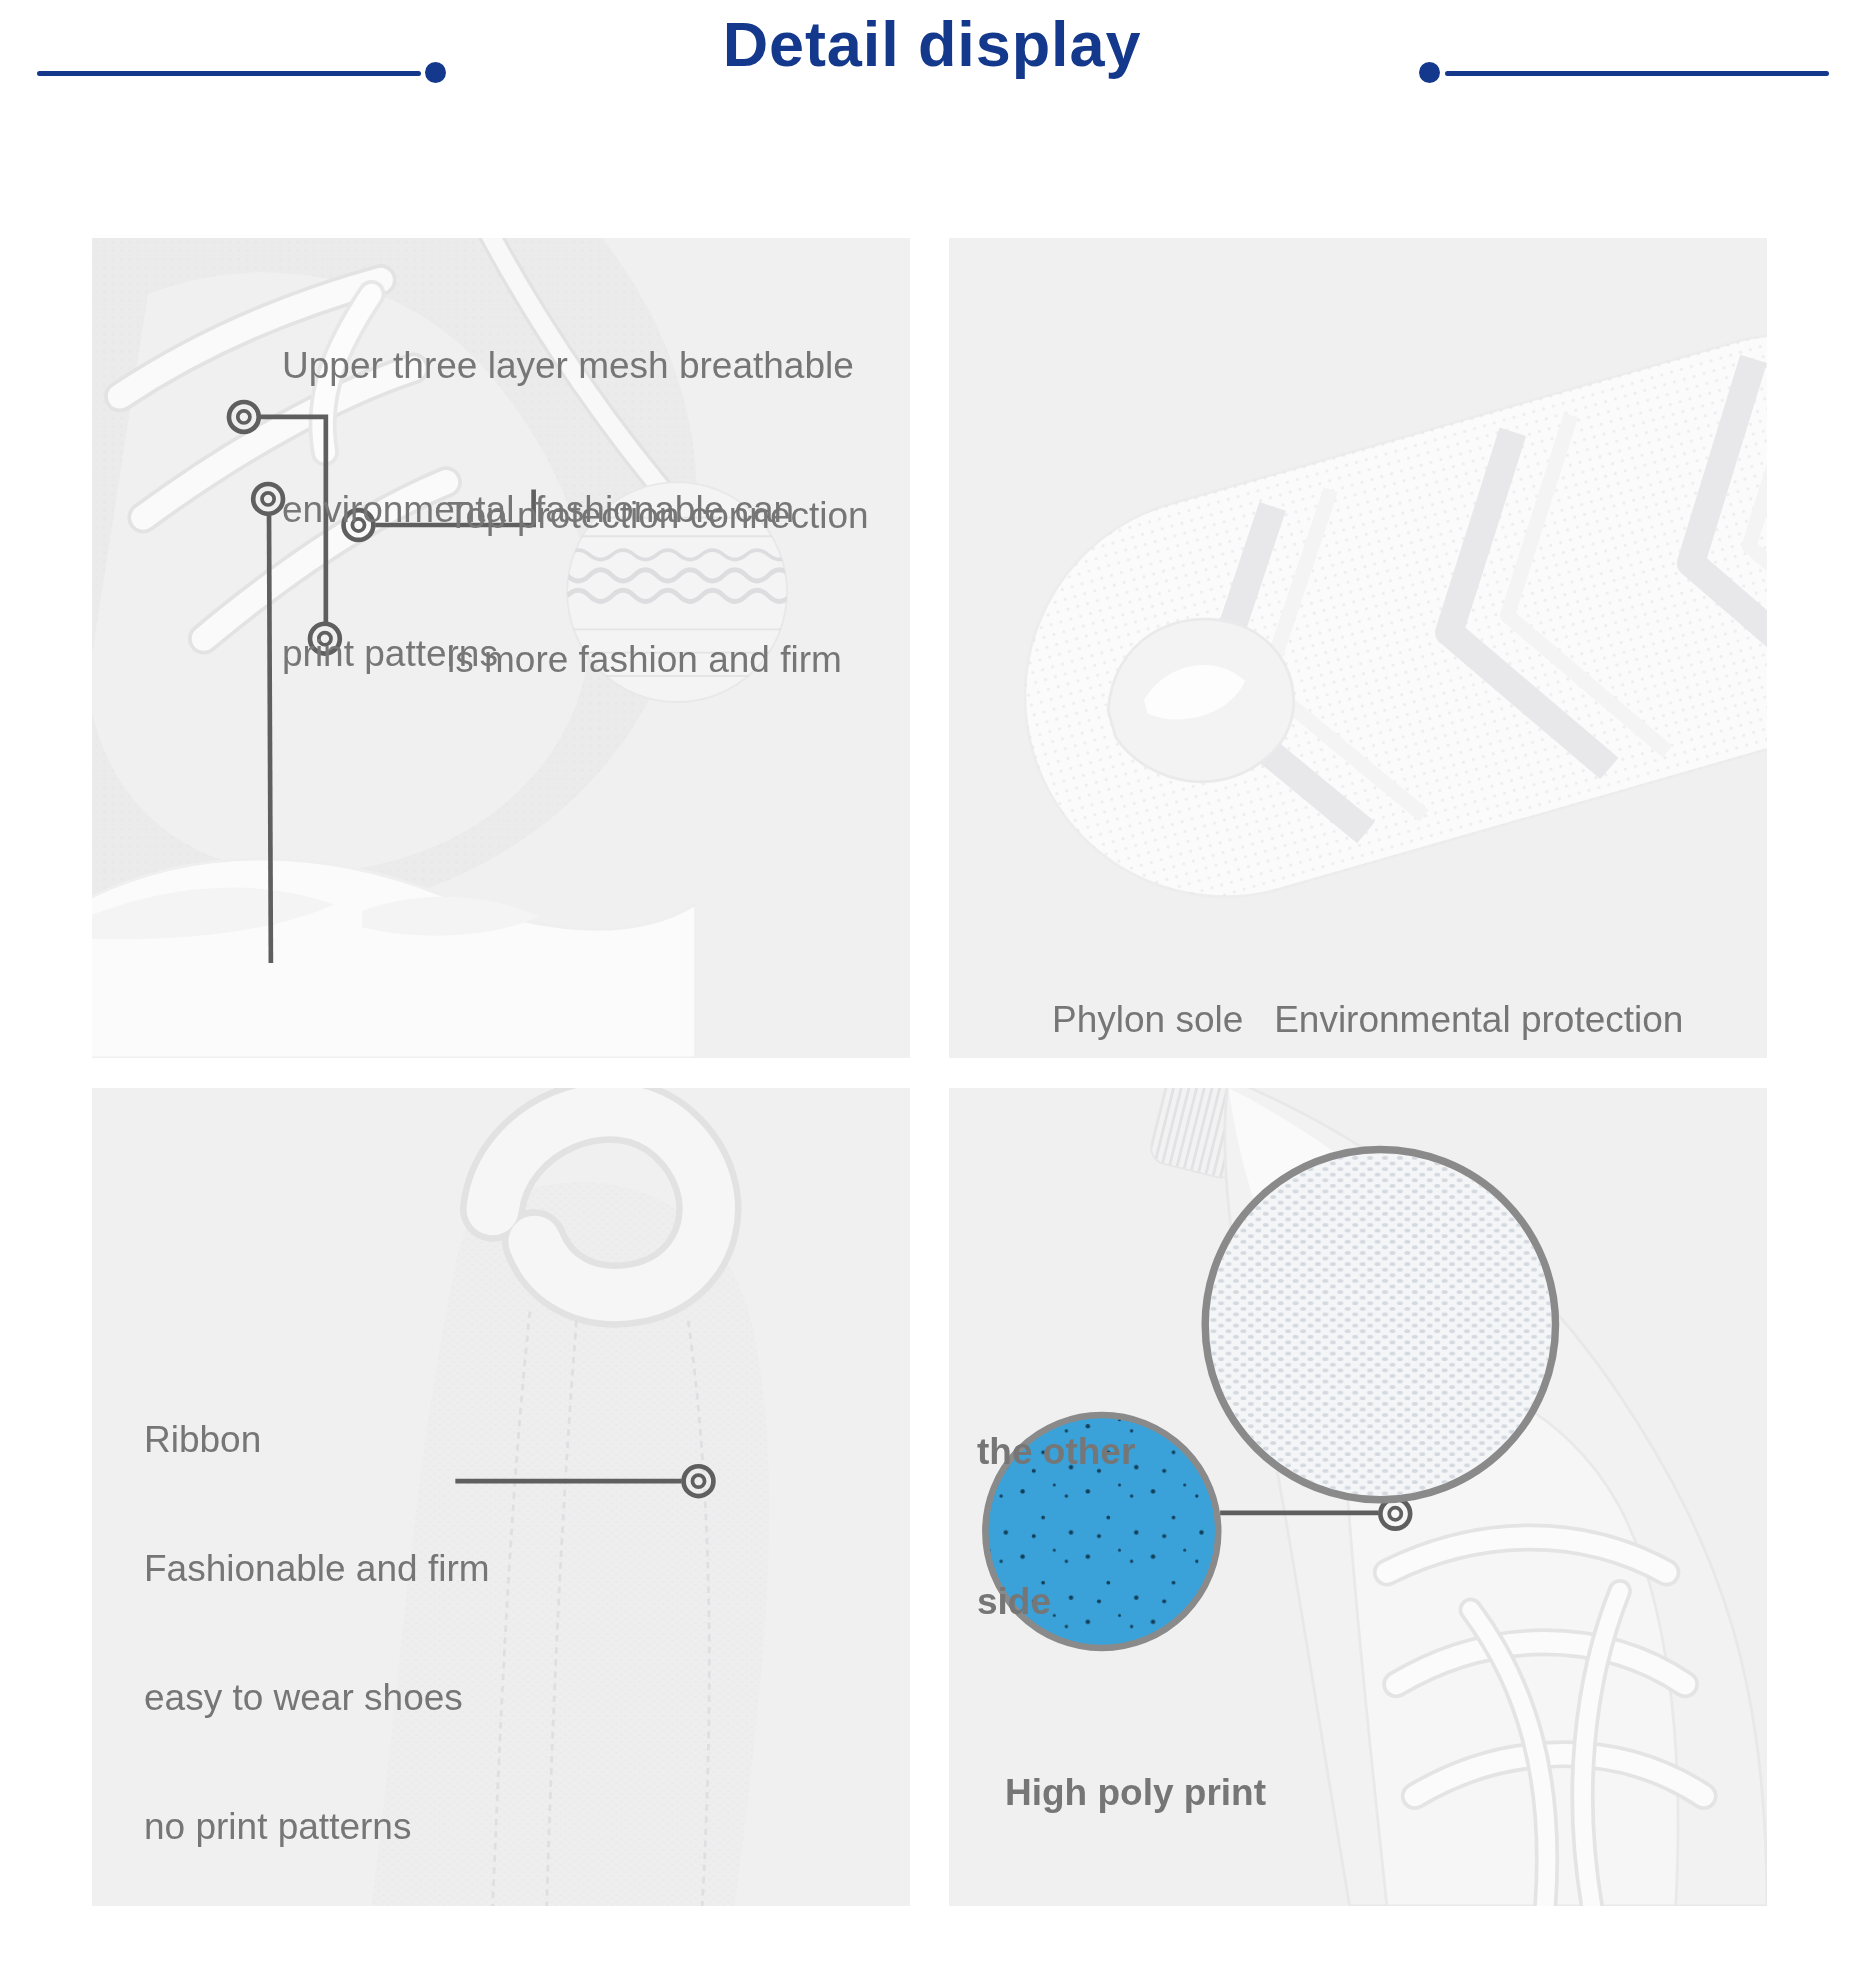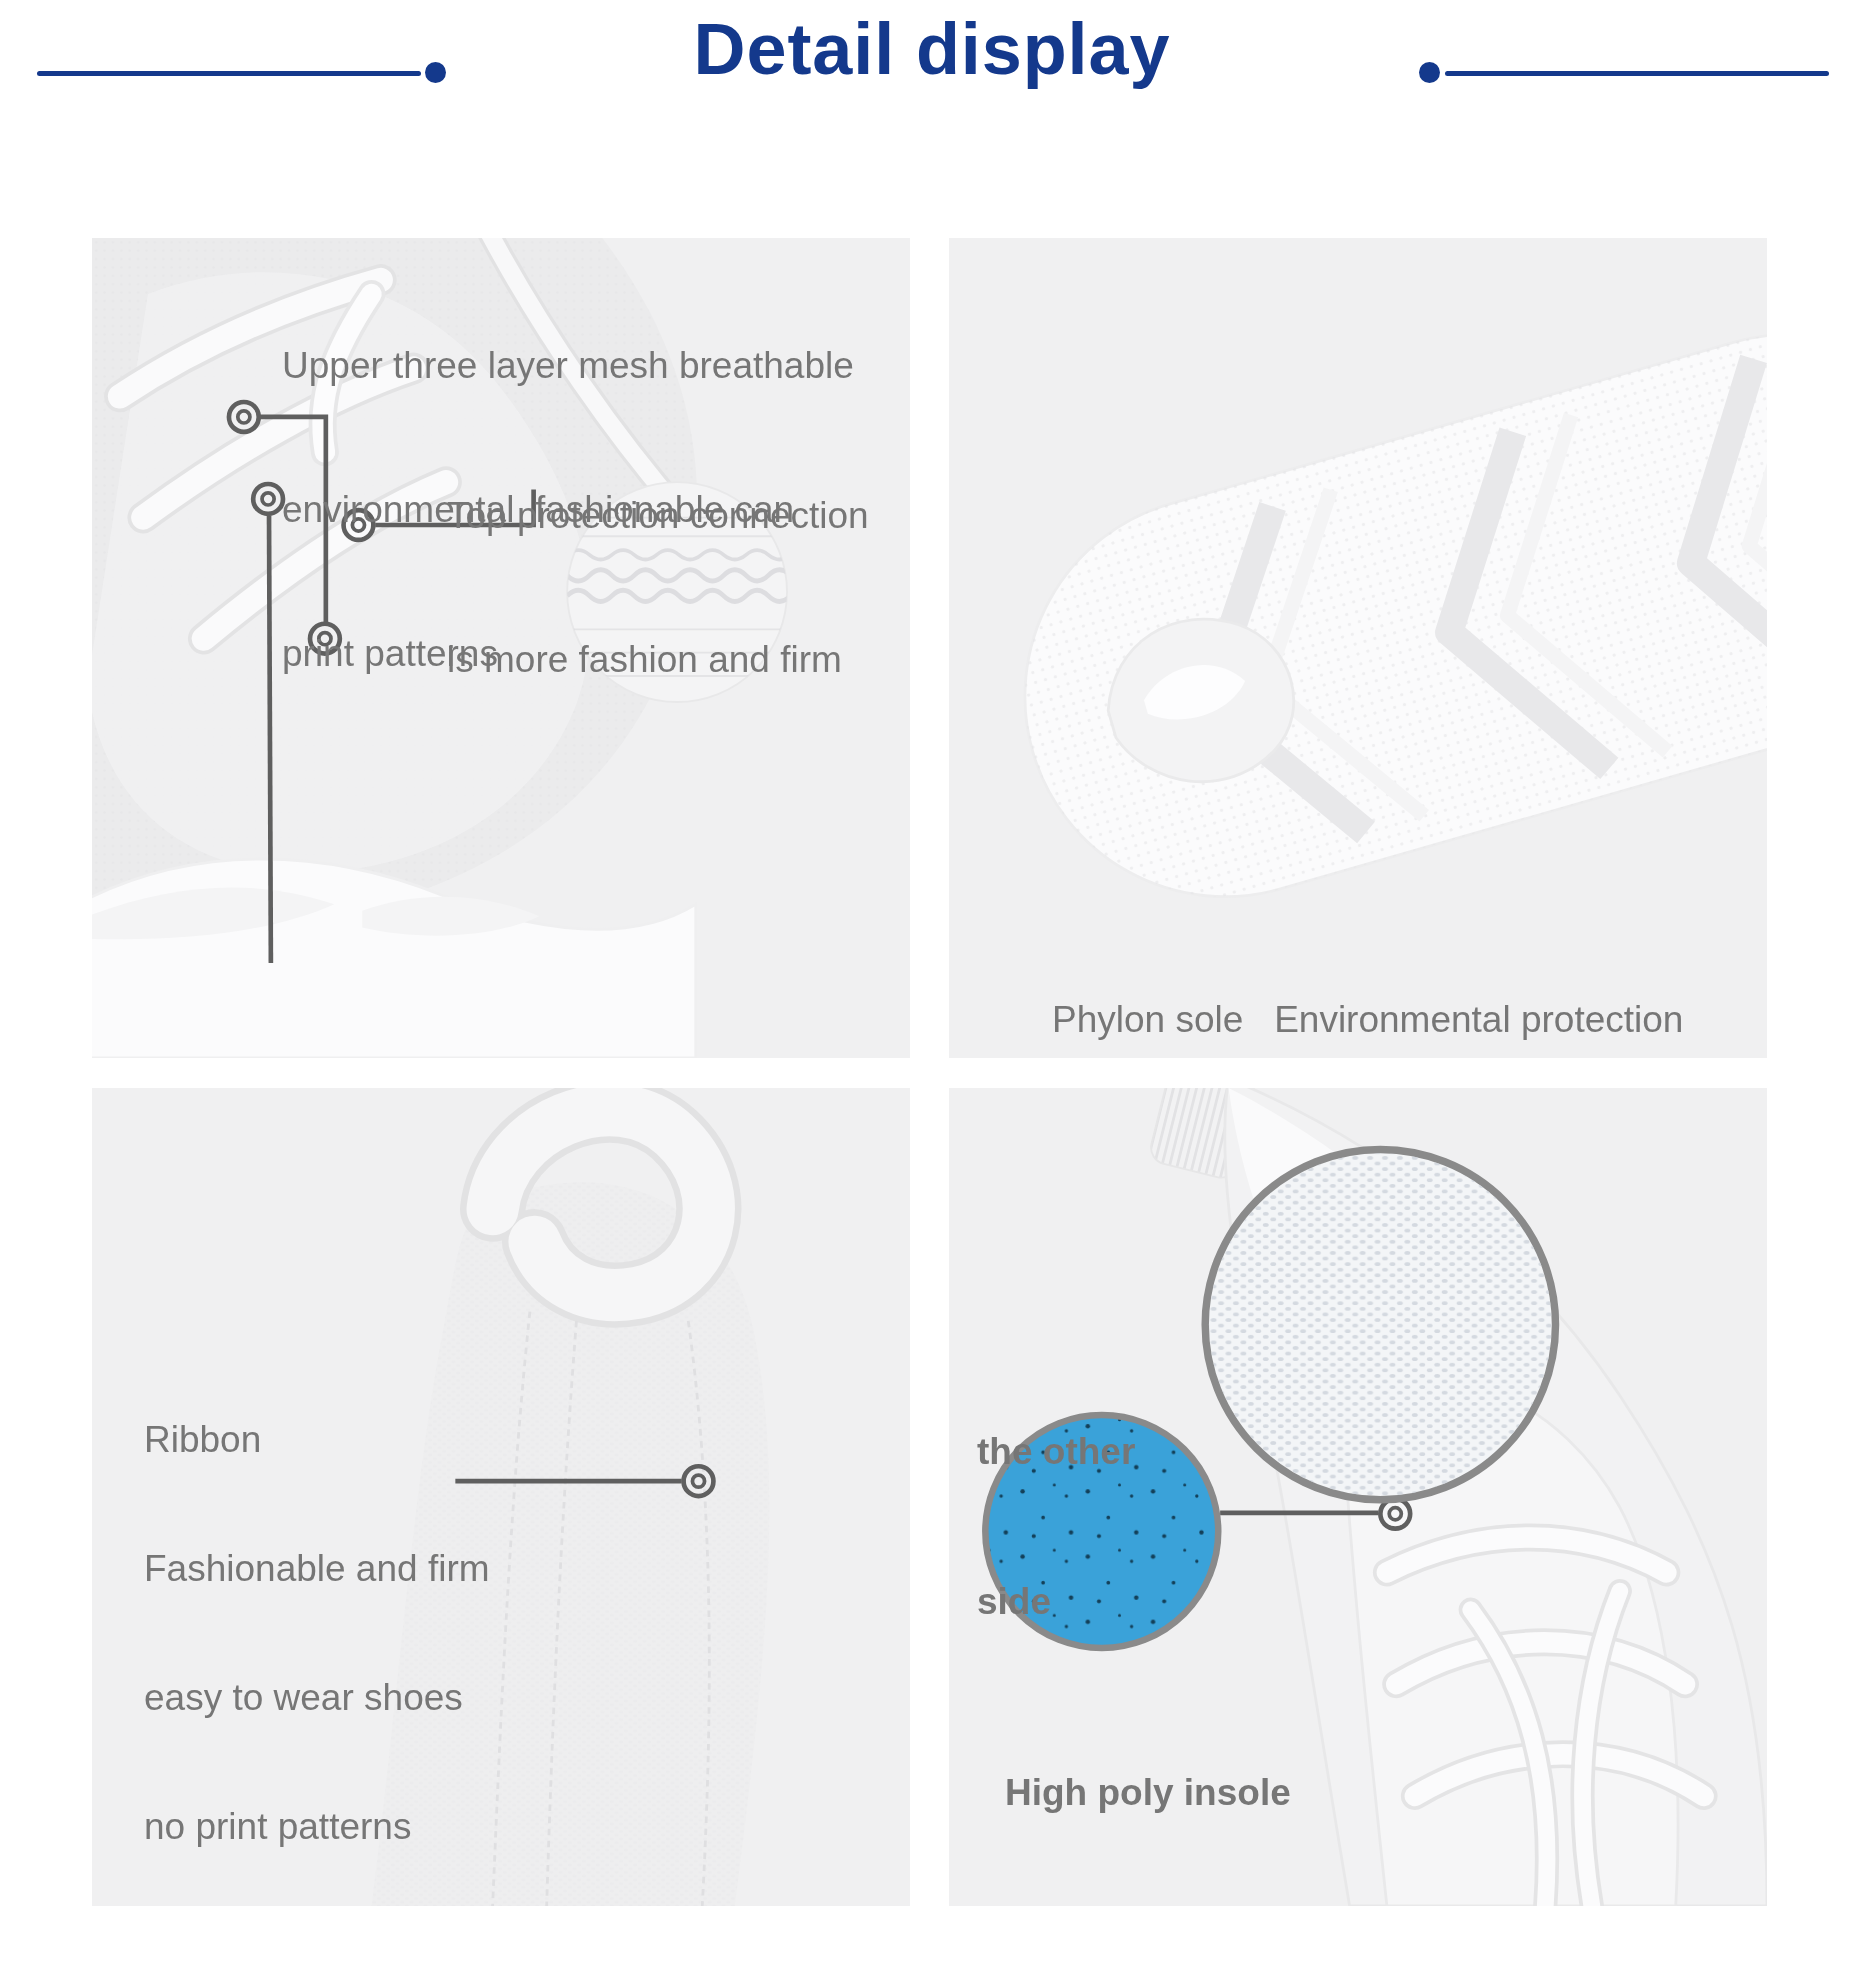--- a/index.html
+++ b/index.html
@@ -5,21 +5,21 @@
   html,body{margin:0;padding:0;background:#ffffff;}
   .page{
     position:relative;width:1864px;height:1988px;overflow:hidden;
     background:#ffffff;
     font-family:"Liberation Sans", sans-serif;
   }
   
   .hero{position:absolute;left:0;top:0;width:1864px;height:214px;}
   .title{
     position:absolute;left:0;top:7.5px;width:1864px;margin:0;
-    text-align:center;font-size:72px;font-weight:bold;letter-spacing:0.9px;
+    text-align:center;font-size:63px;font-weight:bold;letter-spacing:0.9px;
     color:#14398c;
   }
   .rule{position:absolute;top:71px;height:4.7px;background:#14398c;border-radius:2.8px;}
   .rule-left{left:37px;width:384px;}
   .rule-right{left:1445px;width:384px;}
   .dot{position:absolute;top:62px;width:21.4px;height:21.4px;border-radius:50%;background:#14398c;}
   .dot-left{left:425px;}
   .dot-right{left:1419px;}
   
   .panel{position:absolute;background:#f0f0f1;overflow:hidden;}
@@ -250,20 +250,20 @@
         <circle cx="463" cy="254" r="184" fill="url(#knitBig)" opacity="0.8"></circle>
       </g>
 
       <circle cx="164" cy="476" r="125" fill="url(#speckle)" stroke="#8a8a8a" stroke-width="7"></circle>
     </svg>
     <div class="note lh54" style="left:28px;top:239px">
       <div>the other</div>
       <div>side</div>
     </div>
     <div class="note lh54" style="left:56px;top:580px">
-      <div>High poly insole</div>
+      <div>High poly print</div>
       
       
     </div>
   </section>
 
 </div>
 
 
 </body></html>

